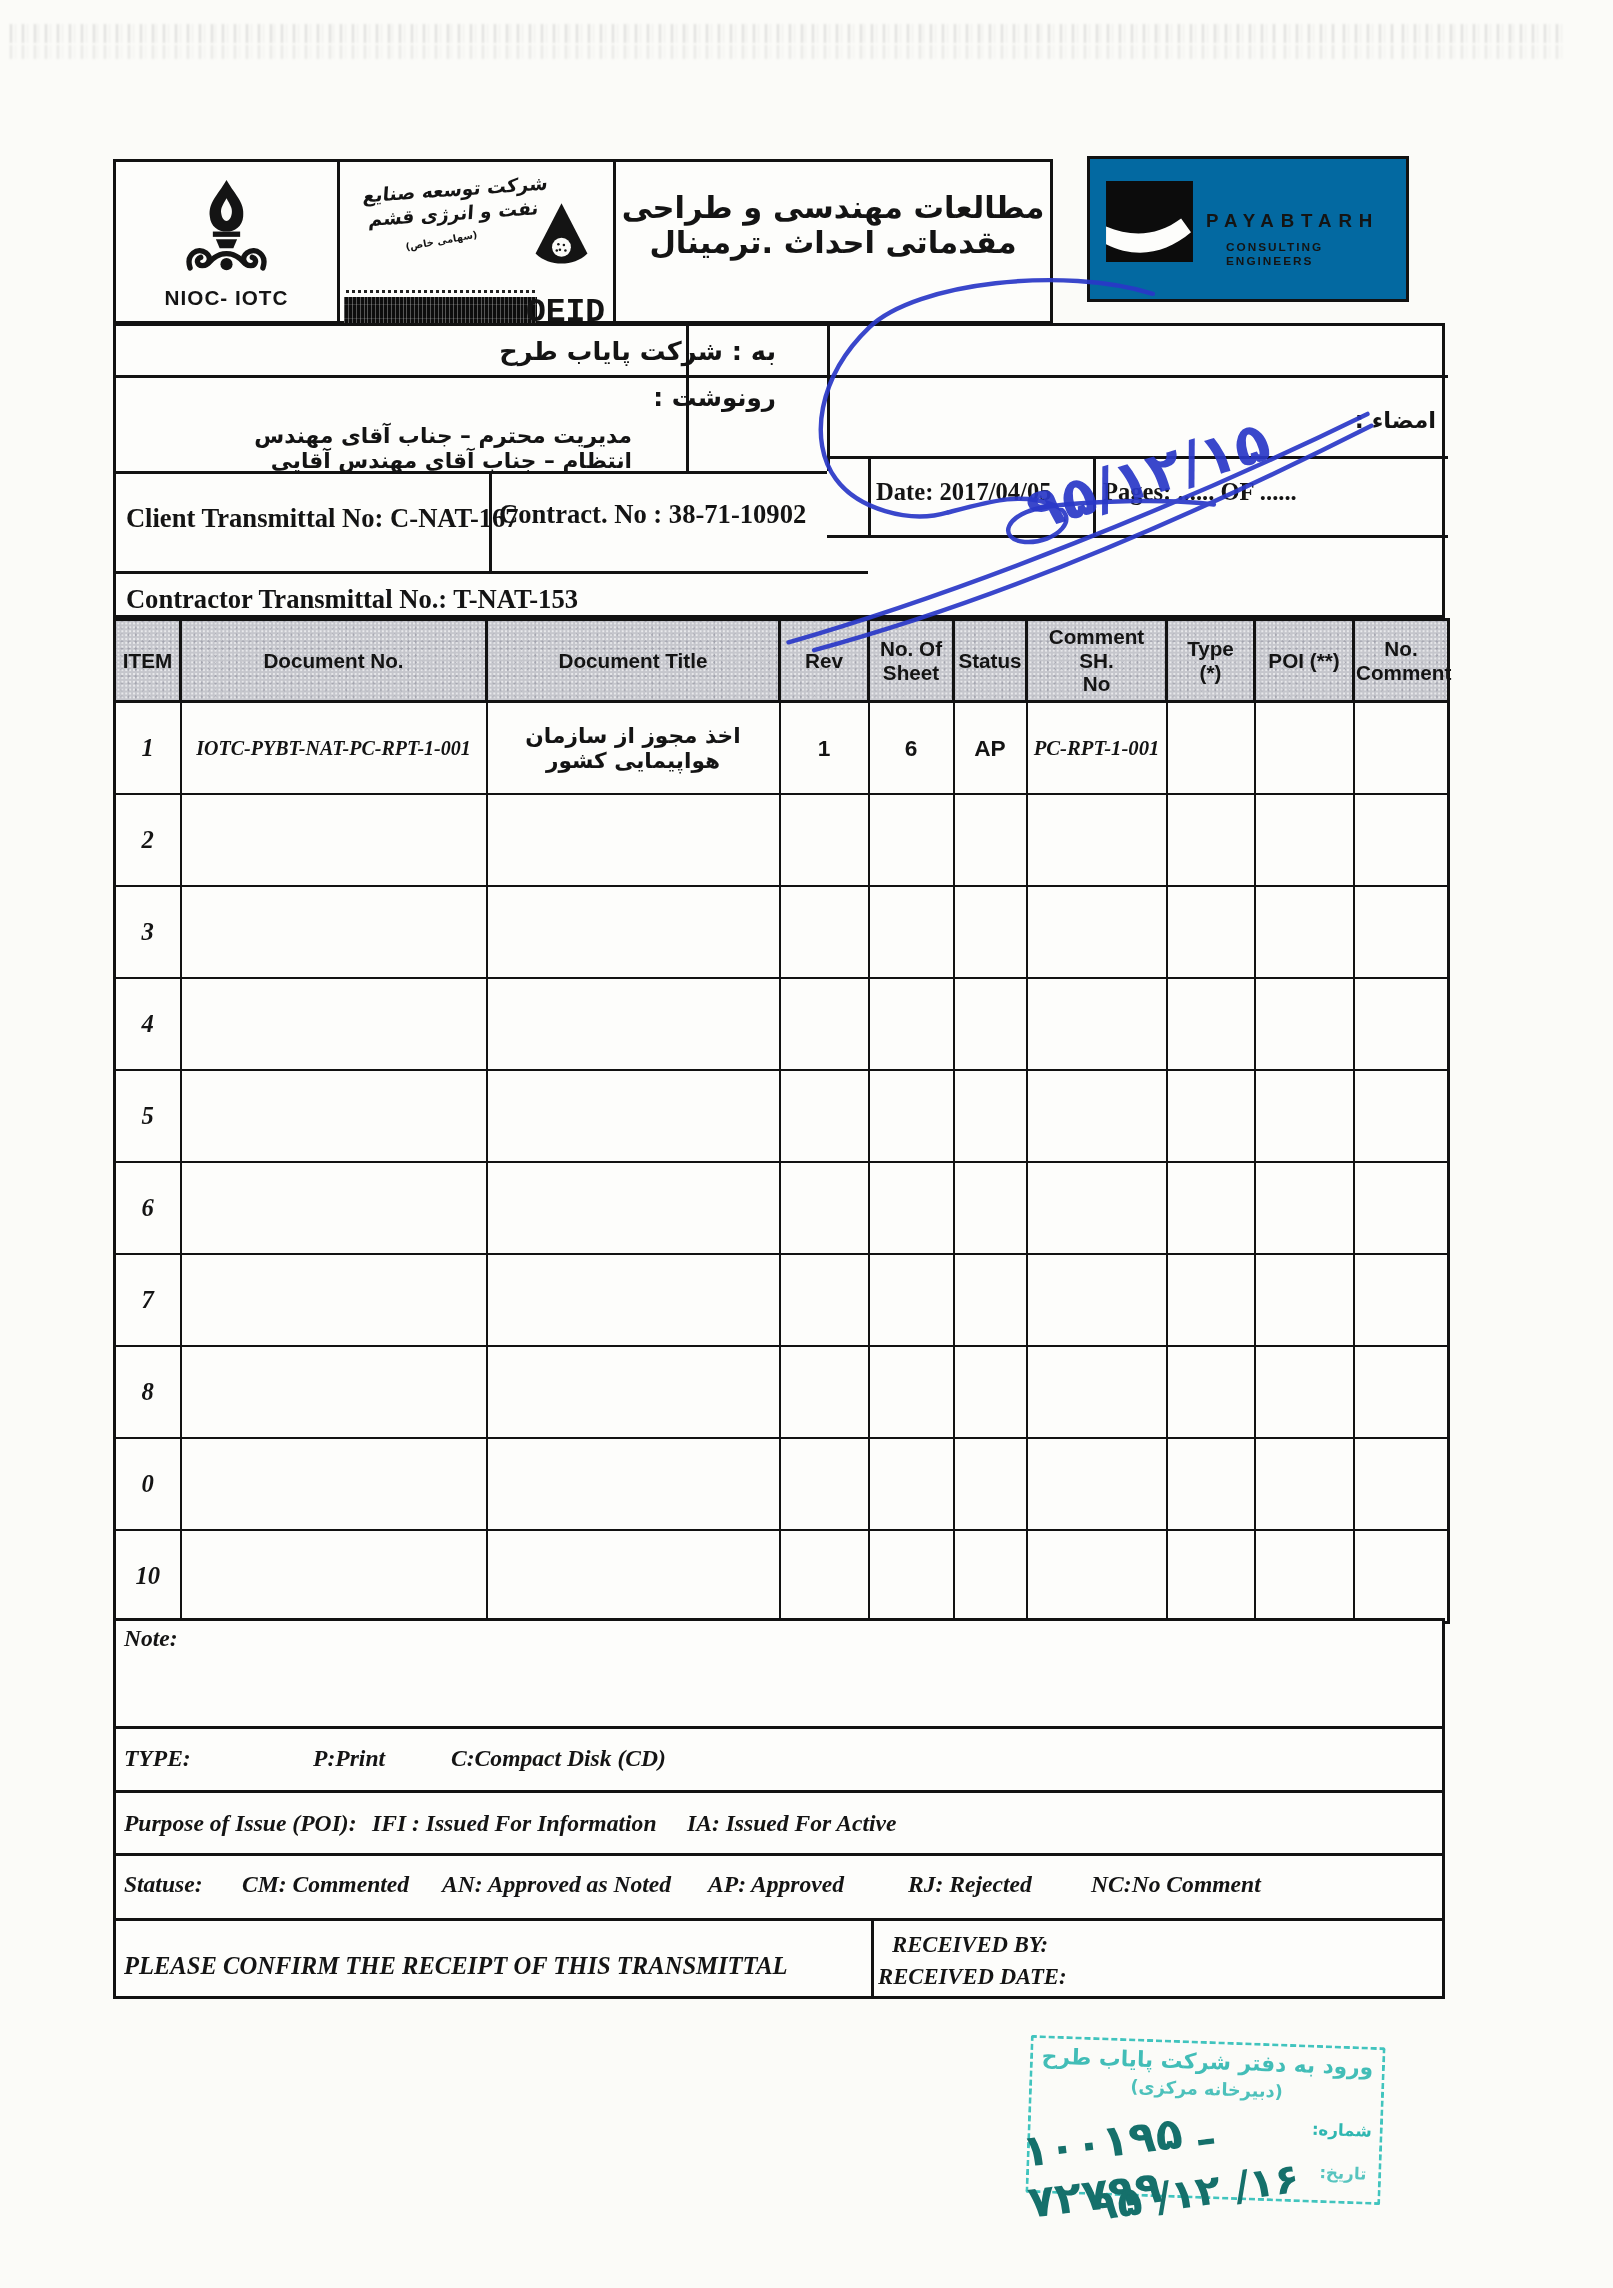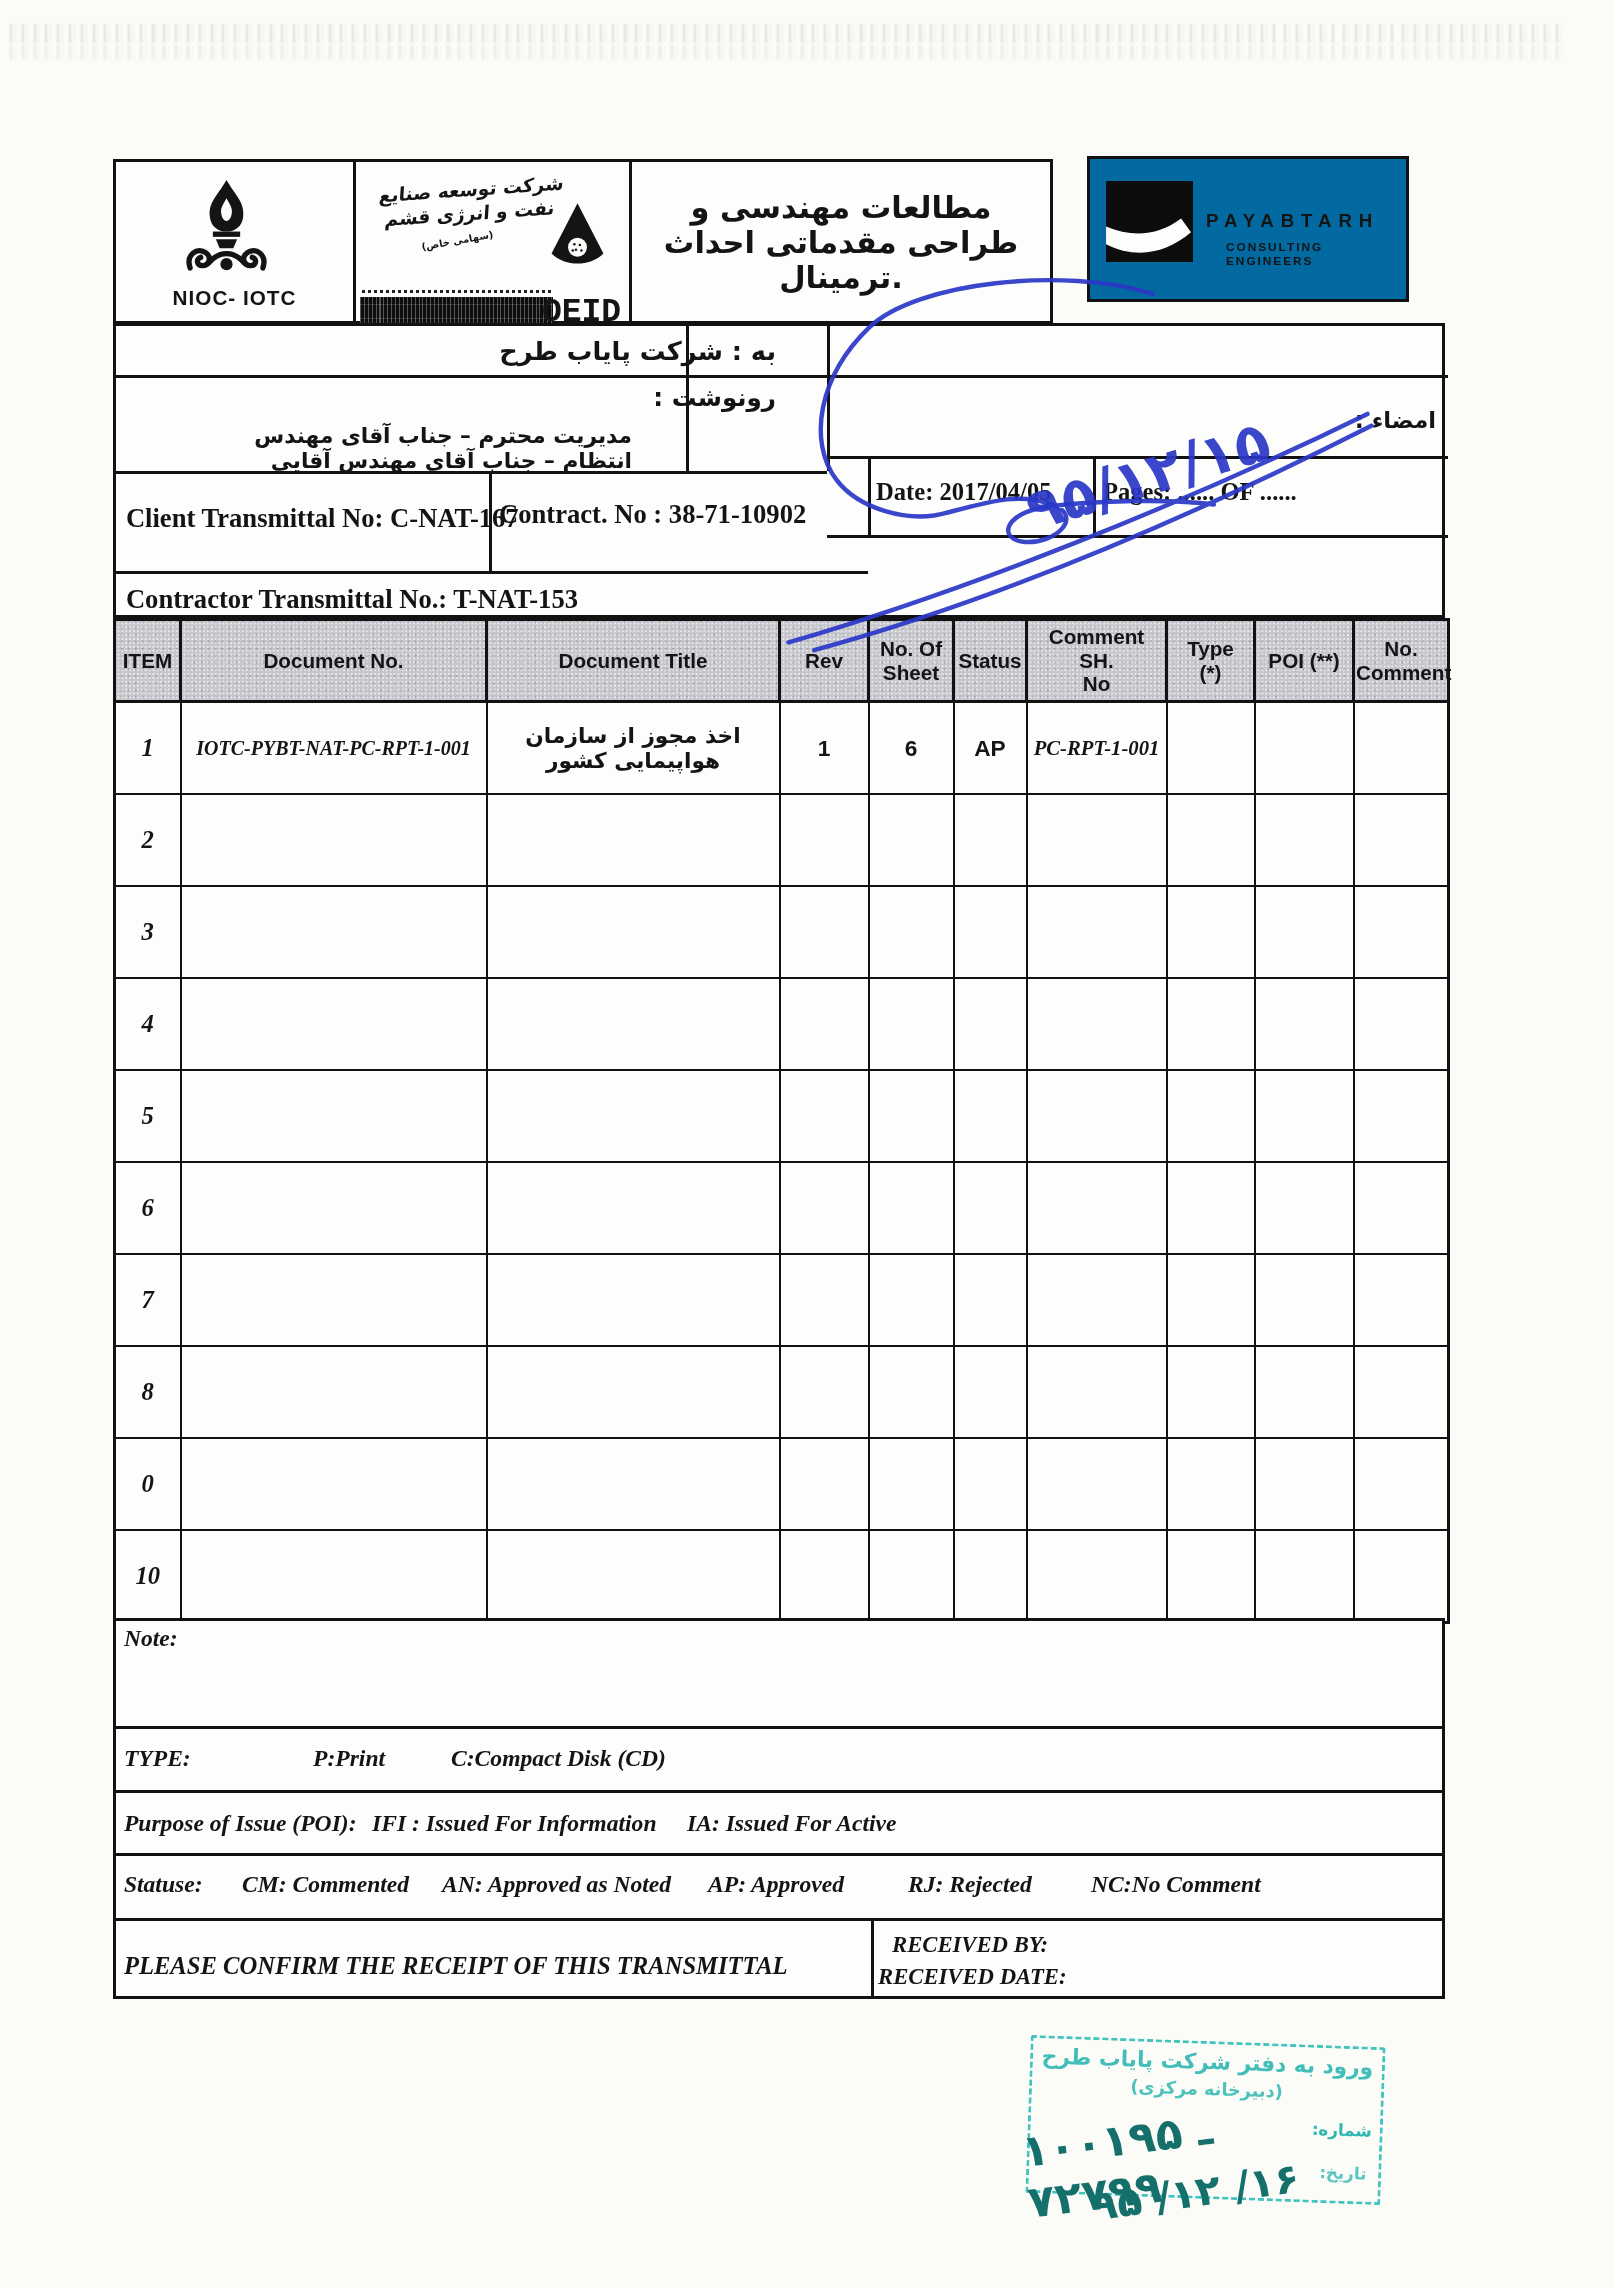--- a/index.html
+++ b/index.html
@@ -5,21 +5,21 @@
   html,body{margin:0;padding:0;background:#e8e8e6;}
   #page{position:relative;width:1614px;height:2288px;background:#fbfbf8;margin:0 auto;overflow:hidden;
         font-family:"Liberation Serif",serif;color:#141414;}
   .abs{position:absolute;}
   
   .bleed{left:9.9px;top:23.6px;width:1556px;height:19.7px;opacity:.40;filter:blur(1.3px);
     background:repeating-linear-gradient(90deg,rgba(110,110,110,.55) 0 2px,transparent 2px 4.9px,rgba(110,110,110,.3) 4.9px 5.9px,transparent 5.9px 11.8px);}
   .bleed2{top:45px;height:13.8px;opacity:.28;}
   
   .logostrip{left:113px;top:159px;width:940px;height:165px;border:3px solid #121212;display:flex;box-sizing:border-box;background:#fdfdfb;}
-  .cell-nioc{width:221px;border-right:3px solid #121212;position:relative;padding-left:16px;}
+  .cell-nioc{width:221px;border-right:3px solid #121212;position:relative;}
   .cell-oeid{width:273px;border-right:3px solid #121212;position:relative;}
   .cell-title{flex:1;position:relative;}
   .nioc-cap{position:absolute;left:0;right:0;top:124px;text-align:center;font-family:"Liberation Sans",sans-serif;font-weight:bold;font-size:20.7px;letter-spacing:1px;}
   .fa{direction:rtl;font-family:"DejaVu Sans",sans-serif;font-weight:bold;}
   .oeid-callig{position:absolute;right:65px;top:15.8px;width:187px;text-align:center;font-size:18.7px;line-height:23.6px;transform:rotate(-4deg) skewX(-8deg);}
   .oeid-note{position:absolute;left:65px;top:73px;font-size:9.9px;transform:rotate(-10deg);}
   .oeid-tri{position:absolute;right:23.6px;top:39px;}
   .oeid-dots{position:absolute;left:5.9px;top:128px;width:189px;border-top:3px dotted #222;}
   .oeid-bar{position:absolute;left:3.9px;top:135px;width:193px;height:29.6px;background:#0d0d0d;
     background-image:repeating-linear-gradient(90deg,rgba(255,255,255,.3) 0 1px,transparent 1px 3.9px),repeating-linear-gradient(0deg,transparent 0 7.9px,rgba(255,255,255,.15) 7.9px 8.9px,transparent 8.9px 13.8px);}

